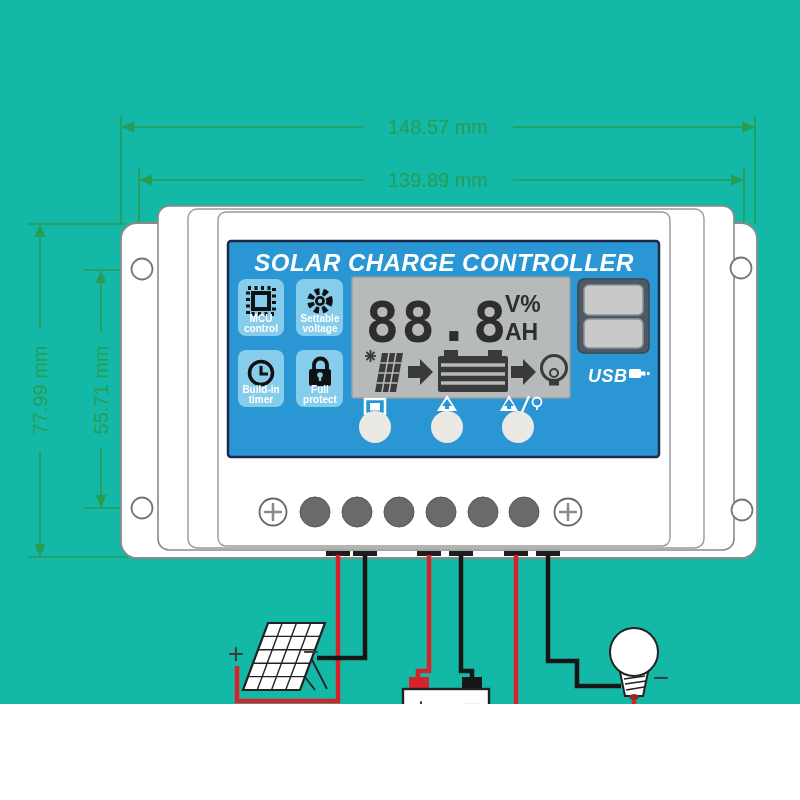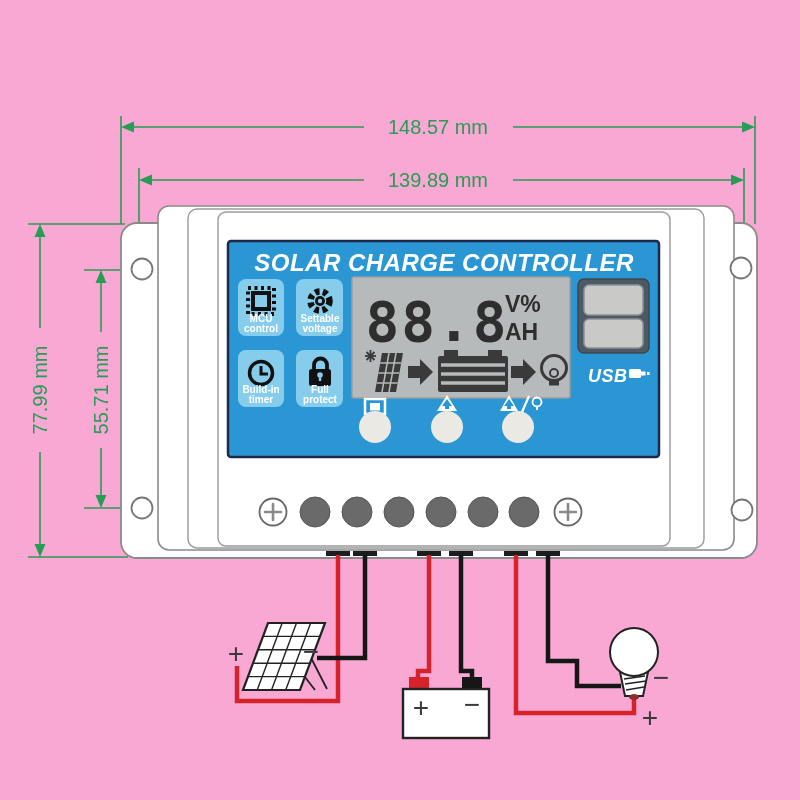--- a/index.html
+++ b/index.html
@@ -1,16 +1,16 @@
 <!DOCTYPE html>
 <html><head>
 <meta charset="utf-8">
 <style>
   html,body{margin:0;padding:0;background:#fff;}
-  .canvas{width:800px;height:800px;background:#f9a8d4;position:relative;overflow:hidden;}
+  .canvas{width:800px;height:704px;background:#14b8a6;position:relative;overflow:hidden;}
   svg{display:block;}
   .dim-text{font:20px "Liberation Sans",sans-serif;fill:#279c55;}
   .title-text{font:italic bold 24px "Liberation Sans",sans-serif;fill:#ffffff;letter-spacing:.5px;}
   .badge-text{font:bold 10px "Liberation Sans",sans-serif;fill:#ffffff;text-anchor:middle;}
   .seg-text{font:bold 56px "DejaVu Sans Mono",monospace;fill:#2e2e2e;letter-spacing:2px;}
   .lcd-unit{font:bold 23px "Liberation Sans",sans-serif;fill:#2e2e2e;}
   .usb-text{font:italic bold 18px "Liberation Sans",sans-serif;fill:#ffffff;letter-spacing:.5px;}
   .pol-text{font:28px "Liberation Sans",sans-serif;fill:#3a3a3a;text-anchor:middle;}
 </style>
 </head>

